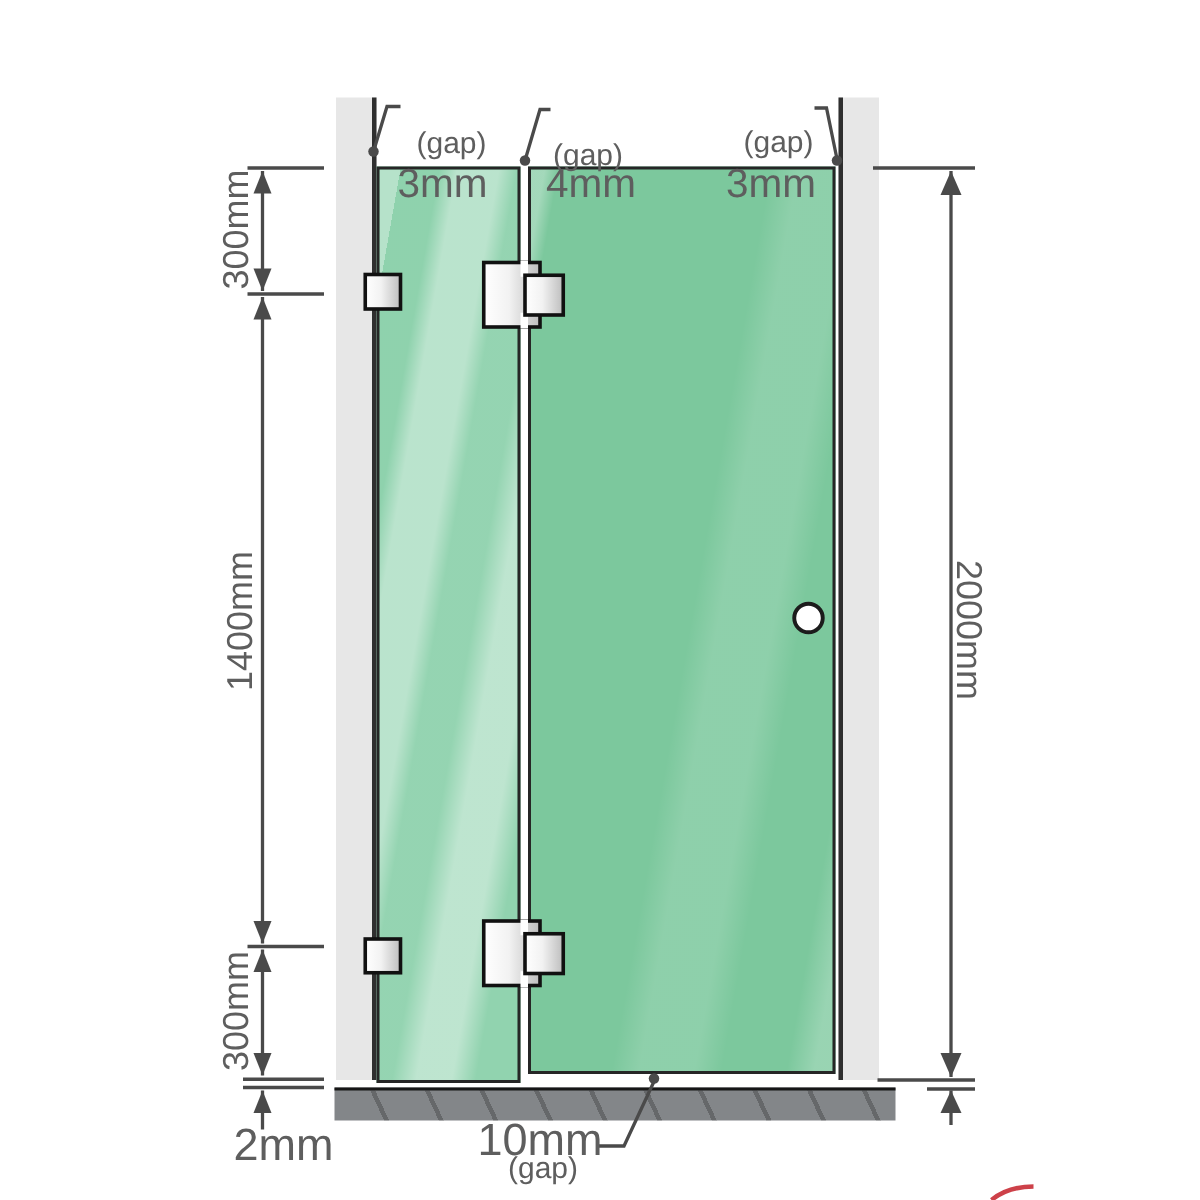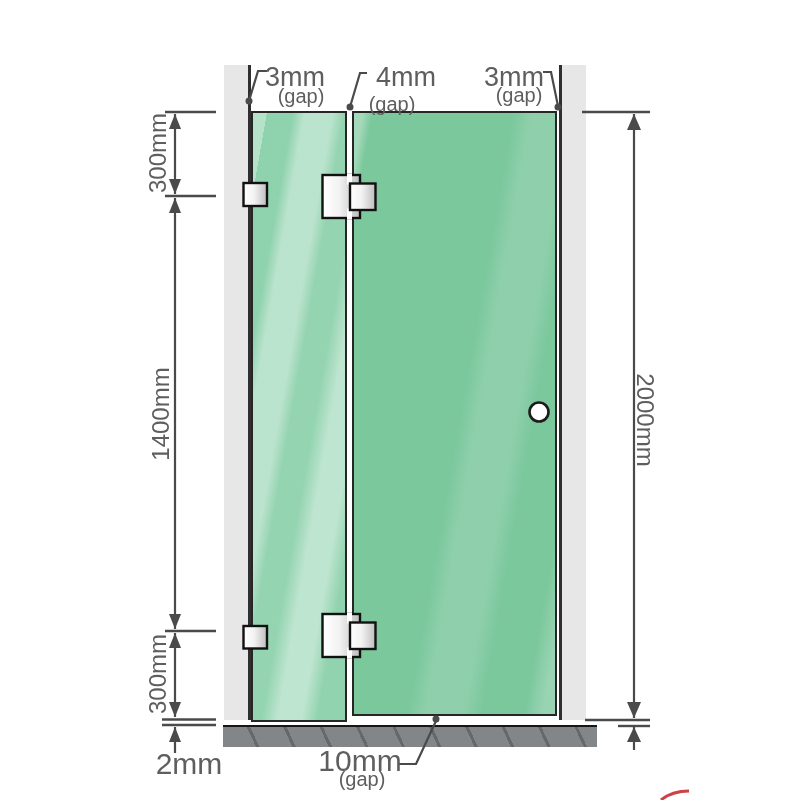--- a/index.html
+++ b/index.html
@@ -52,21 +52,21 @@
       #838689;
     border-top:2px solid #161616;box-sizing:border-box;
   }
   .overlay{position:absolute;left:0;top:0;width:800px;height:800px;}
   .lbl{
     position:absolute;transform:translate(-50%,-50%);white-space:nowrap;
     color:#5e5e5e;line-height:1;
   }
   .lbl.vup{transform:translate(-50%,-50%) rotate(-90deg);}
   .lbl.vdown{transform:translate(-50%,-50%) rotate(90deg);}
-  .gap-val{font-size:27px;}
+  .gap-val{font-size:27px;margin-top:46px;}
   .gap-sub{font-size:20px;}
   .dim{font-size:24px;}
   .dim-big{font-size:30px;}
 </style>
 </head>
 <body>
 
 <div class="canvas">
 
 
@@ -163,21 +163,21 @@
 
     <g>
       <circle cx="539" cy="412" r="9.5" fill="#ffffff" stroke="#1c1c1c" stroke-width="2.6"></circle>
     </g>
 
     <path d="M661,800 Q672,791 689,791" stroke="#c0111c" stroke-width="3" fill="none" opacity="0.8"></path>
   </svg>
 
   <div class="lbl gap-val" style="left:295px;top:77px;">3mm</div>
   <div class="lbl gap-sub" style="left:301px;top:96px;">(gap)</div>
-  <div class="lbl gap-val" style="left:406px;top:77px;">4mm</div>
+  <div class="lbl gap-val" style="left:394px;top:77px;">4mm</div>
   <div class="lbl gap-sub" style="left:392px;top:104px;">(gap)</div>
   <div class="lbl gap-val" style="left:514px;top:77px;">3mm</div>
   <div class="lbl gap-sub" style="left:519px;top:95px;">(gap)</div>
 
   <div class="lbl dim vup" style="left:158px;top:153px;">300mm</div>
   <div class="lbl dim vup" style="left:161px;top:414px;">1400mm</div>
   <div class="lbl dim vup" style="left:158px;top:674px;">300mm</div>
   <div class="lbl dim-big" style="left:189px;top:764px;">2mm</div>
 
   <div class="lbl dim vdown" style="left:645px;top:420px;">2000mm</div>

